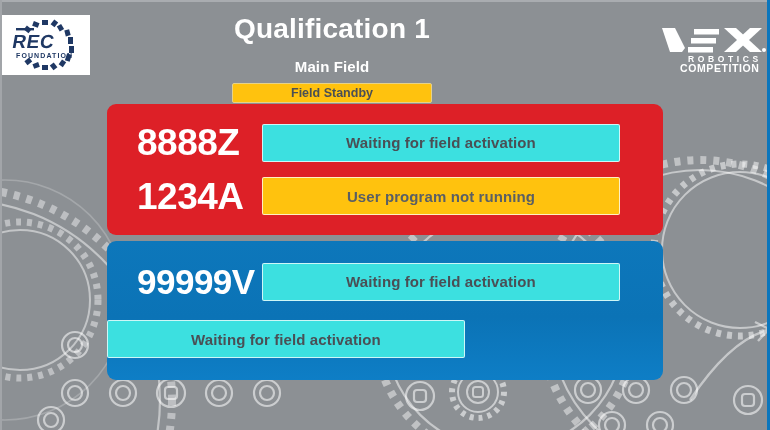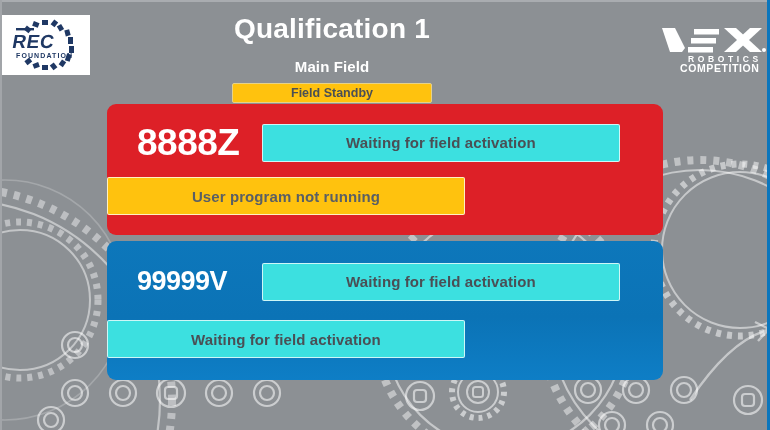--- a/index.html
+++ b/index.html
@@ -73,21 +73,21 @@
 
   .team-number {
     width:155px; flex:0 0 155px;
     text-align:left; padding-right:22px;
     color:#ffffff; font-weight:bold;
     font-size:37px; line-height:1;
     letter-spacing:-0.5px;
     white-space:nowrap;
     padding-left:30px;
   }
-  .alliance.blue .team-number { font-size:27px; }
+  .alliance.blue .team-number { font-size:35px; }
 
   .status-box {
     flex:0 0 358px; width:358px; height:38px;
     border-radius:2px;
     display:flex; align-items:center; justify-content:center;
     font-size:15px; font-weight:bold;
     letter-spacing:0.1px;
     border:1px solid rgba(255,255,255,0.75);
   }
   .status-box.cyan { background:#3ce0e0; color:#4a4f55; }
@@ -244,20 +244,21 @@
     <div class="field-name">Main Field</div>
     <div class="field-state">Field Standby</div>
   </div>
 
   <div class="alliance red">
     <div class="team-row">
       <div class="team-number">8888Z</div>
       <div class="status-box cyan">Waiting for field activation</div>
     </div>
     <div class="team-row">
+      <div class="team-number">1234A</div>
       <div class="status-box gold">User program not running</div>
     </div>
   </div>
 
   <div class="alliance blue">
     <div class="team-row">
       <div class="team-number">99999V</div>
       <div class="status-box cyan">Waiting for field activation</div>
     </div>
     <div class="team-row">

